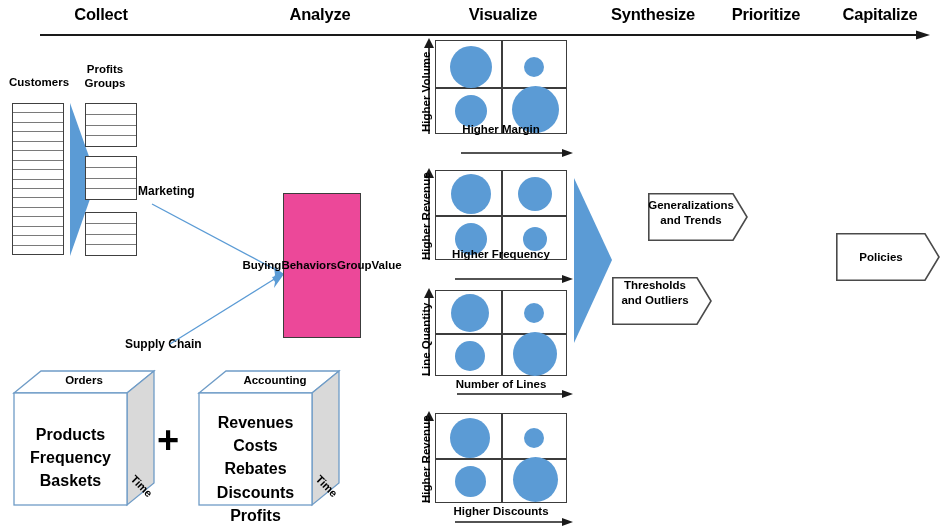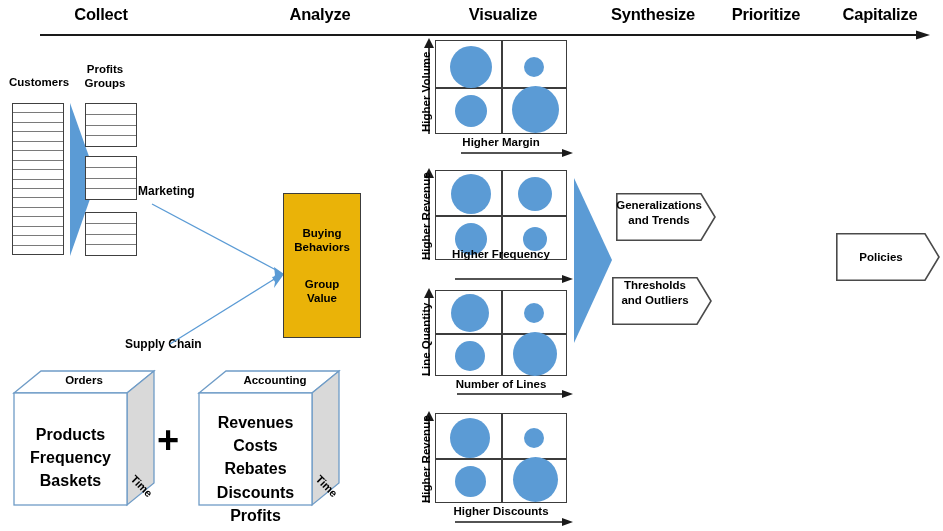--- a/index.html
+++ b/index.html
@@ -27,22 +27,22 @@
 
   
   .tbl{position:absolute;box-sizing:border-box;border:1.6px solid #404040;background:#fff;display:flex;flex-direction:column;}
   .tbl .row{flex:1 1 auto;border-bottom:1px solid #7a7a7a;box-sizing:border-box;}
   .tbl .row:last-child{border-bottom:none;}
 
   
   .bigword{position:absolute;font-size:12px;font-weight:bold;white-space:nowrap;text-align:center;}
 
   
-  .anbox{position:absolute;box-sizing:border-box;border:1.7px solid #3c3c3c;background:#eab308;
-         display:flex;flex-direction:column;align-items:center;justify-content:center;}
+  .anbox{position:absolute;box-sizing:border-box;border:1.7px solid #3c3c3c;background:#ec4899;
+         display:flex;flex-direction:row;align-items:center;justify-content:center;}
   .anbox .t{font-size:11.5px;font-weight:bold;text-align:center;line-height:1.25;}
   .anbox .sp{height:22px;}
 
   
   .cube{position:absolute;}
   .cube .ftxt{font-size:16px;font-weight:bold;line-height:1.45;}
   .cube .toptxt{position:absolute;font-size:11.5px;font-weight:bold;text-align:center;width:100%;}
   .cube .timetxt{position:absolute;font-size:11px;font-weight:bold;transform:rotate(45deg);}
   .plus{position:absolute;font-size:38px;font-weight:bold;line-height:1;}
 
@@ -192,21 +192,21 @@
       <div class="hline"></div>
       <div class="bub" style="left:14px;top:5px;width:42px;height:42px;"></div>
       <div class="bub" style="left:88px;top:16px;width:20px;height:20px;"></div>
       <div class="bub" style="left:19px;top:54px;width:32px;height:32px;"></div>
       <div class="bub" style="left:76px;top:45px;width:47px;height:47px;"></div>
     </div>
     <svg class="abs" style="left:61px;top:111px;" width="112" height="10" viewBox="0 0 112 10">
       <line x1="0" y1="4" x2="102" y2="4" stroke="#1a1a1a" stroke-width="1.6"></line>
       <polygon points="112,4 101,0 101,8" fill="#1a1a1a"></polygon>
     </svg>
-    <div class="axlabel-x" style="left:35px;top:98px;width:132px;">Higher Margin</div>
+    <div class="axlabel-x" style="left:35px;top:85px;width:132px;">Higher Margin</div>
   </div>
 
   <div class="quad" style="left:400px;top:168px;width:175px;height:110px;">
     <svg class="abs" style="left:23px;top:0;" width="12" height="92" viewBox="0 0 12 92">
       <line x1="6" y1="92" x2="6" y2="8" stroke="#1a1a1a" stroke-width="1.6"></line>
       <polygon points="6,0 11,10 1,10" fill="#1a1a1a"></polygon>
     </svg>
     <div class="axlabel-y" style="left:20px;top:92px;">Higher Revenue</div>
     <div class="plot" style="left:35px;top:2px;width:132px;height:90px;">
       <div class="vline"></div>
@@ -262,21 +262,21 @@
       <line x1="0" y1="4" x2="108" y2="4" stroke="#1a1a1a" stroke-width="1.6"></line>
       <polygon points="118,4 107,0 107,8" fill="#1a1a1a"></polygon>
     </svg>
     <div class="axlabel-x" style="left:35px;top:94px;width:132px;">Higher Discounts</div>
   </div>
 
   <svg class="abs" style="left:572px;top:178px;" width="40" height="165" viewBox="0 0 40 165">
     <polygon points="2,0 40,82 2,165" fill="#5B9BD5"></polygon>
   </svg>
 
-  <div class="chev" style="left:616px;top:193px;width:100px;height:40px;">
+  <div class="chev" style="left:648px;top:193px;width:100px;height:40px;">
     <svg class="abs" style="left:0;top:0;" width="100" height="48" viewBox="0 0 100 48">
       <polygon points="0.8,0.8 85,0.8 99,24 85,47.2 0.8,47.2" fill="#ffffff" stroke="#4a4a4a" stroke-width="1.6"></polygon>
     </svg>
     <div class="txt">
       <div>
         <div>Generalizations</div>
         <div>and Trends</div>
       </div>
     </div>
   </div>

